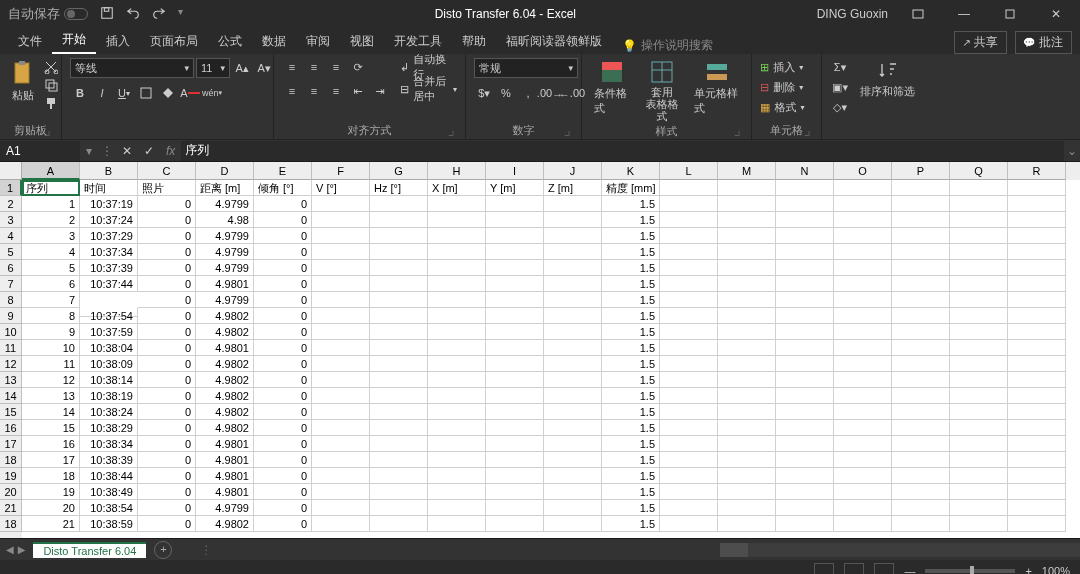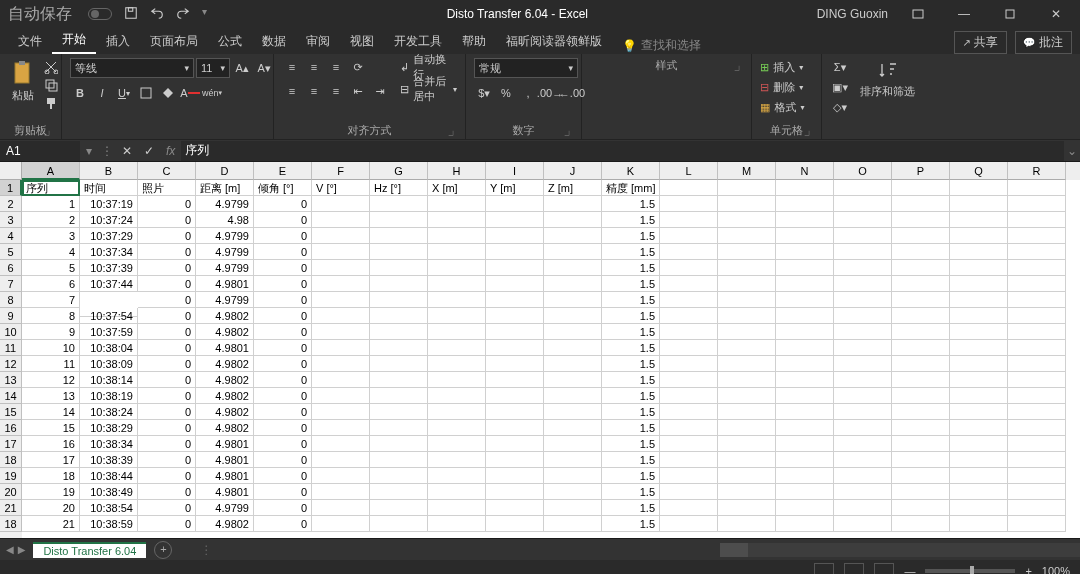--- a/index.html
+++ b/index.html
@@ -1,19 +1,19 @@
 <!DOCTYPE html>
 <html><head>
 <meta charset="utf-8">
 <style>
 * { margin: 0; padding: 0; box-sizing: border-box; font-family: "Segoe UI", "Microsoft YaHei", sans-serif; }
 body { background: #2a2a2a; width: 1080px; height: 574px; overflow: hidden; color: #ccc; font-size: 12px; }
 
 .titlebar { height: 28px; background: #2a2a2a; display: flex; align-items: center; padding: 0 8px; }
-.autosave { display: flex; align-items: center; gap: 16px; color: #aaa; font-size: 16px; }
+.autosave { display: flex; align-items: center; gap: 4px; color: #aaa; font-size: 13px; }
 .autosave .toggle { width: 24px; height: 12px; border: 1px solid #666; border-radius: 6px; position: relative; }
 .autosave .toggle::after { content:""; position:absolute; width:8px; height:8px; background:#666; border-radius:50%; left:2px; top:1px; }
 .qat { display: flex; gap: 10px; margin-left: 12px; align-items: center; }
 .qat-ico { width: 16px; height: 16px; color: #ccc; cursor: pointer; }
 .title-center { flex: 1; text-align: center; color: #fff; font-size: 12px; }
 .title-right { display: flex; align-items: center; gap: 14px; color: #ccc; }
 .winbtn { width: 32px; height: 20px; display:flex; align-items:center; justify-content:center; cursor:pointer; }
 
 .tabs { height: 26px; background: #2a2a2a; display: flex; align-items: flex-end; padding-left: 8px; gap: 0; }
 .tab { padding: 4px 10px; color: #ccc; font-size: 12px; cursor: pointer; }
@@ -112,21 +112,21 @@
         </svg>
       </span>
     <span class="winbtn">✕</span>
   </div>
 </div>
 
 <div class="tabs">
   <div id="tabs-slot" style="display: contents;"><div class="tab">文件</div><div class="tab active">开始</div><div class="tab">插入</div><div class="tab">页面布局</div><div class="tab">公式</div><div class="tab">数据</div><div class="tab">审阅</div><div class="tab">视图</div><div class="tab">开发工具</div><div class="tab">帮助</div><div class="tab">福昕阅读器领鲜版</div></div>
   <div class="tell-me">
     <span>💡</span>
-    <span>查找和选择</span>
+    <span>操作说明搜索</span>
   </div>
   <div class="tabs-right">
     <div class="rbtn"><span style="font-size:10px">↗ </span><span>共享</span></div>
     <div class="rbtn"><span style="font-size:10px">💬 </span><span>批注</span></div>
   </div>
 </div>
 
 <div class="ribbon">
 
   <div class="group" style="width:62px">
@@ -248,20 +248,45 @@
         <div class="smallbtn">%</div>
         <div class="smallbtn">,</div>
         <div class="smallbtn">.00→</div>
         <div class="smallbtn">←.00</div>
       </div>
     </div>
     <div class="group-label">数字</div>
   </div>
 
   <div class="group" style="width:170px">
+    <div class="group-body">
+      <div class="bigbtn">
+          <svg width="24" height="24">
+            <rect x="2" y="2" width="20" height="20" fill="#4a7" opacity="0.5"></rect>
+            <rect x="2" y="2" width="20" height="8" fill="#e55"></rect>
+          </svg>
+          <span>条件格式</span>
+        </div>
+      <div class="bigbtn">
+          <svg width="24" height="24">
+            <rect x="2" y="2" width="20" height="20" fill="none" stroke="#6aa"></rect>
+            <line x1="2" y1="10" x2="22" y2="10" stroke="#6aa"></line>
+            <line x1="12" y1="2" x2="12" y2="22" stroke="#6aa"></line>
+          </svg>
+          <span style="white-space:pre-line;text-align:center;line-height:1.1">套用
+表格格式</span>
+        </div>
+      <div class="bigbtn">
+          <svg width="24" height="24">
+            <rect x="2" y="4" width="20" height="6" fill="#5a9"></rect>
+            <rect x="2" y="14" width="20" height="6" fill="#c95"></rect>
+          </svg>
+          <span>单元格样式</span>
+        </div>
+    </div>
     <div class="group-label">样式</div>
   </div>
 
   <div class="group" style="width:70px">
     <div class="group-body col" style="gap:2px">
       <div class="row smallbtn" style="width:auto;gap:4px">
           <span style="color:#7c5">⊞</span>
           <span>插入</span>
           <span style="font-size:8px">▾</span>
         </div>

